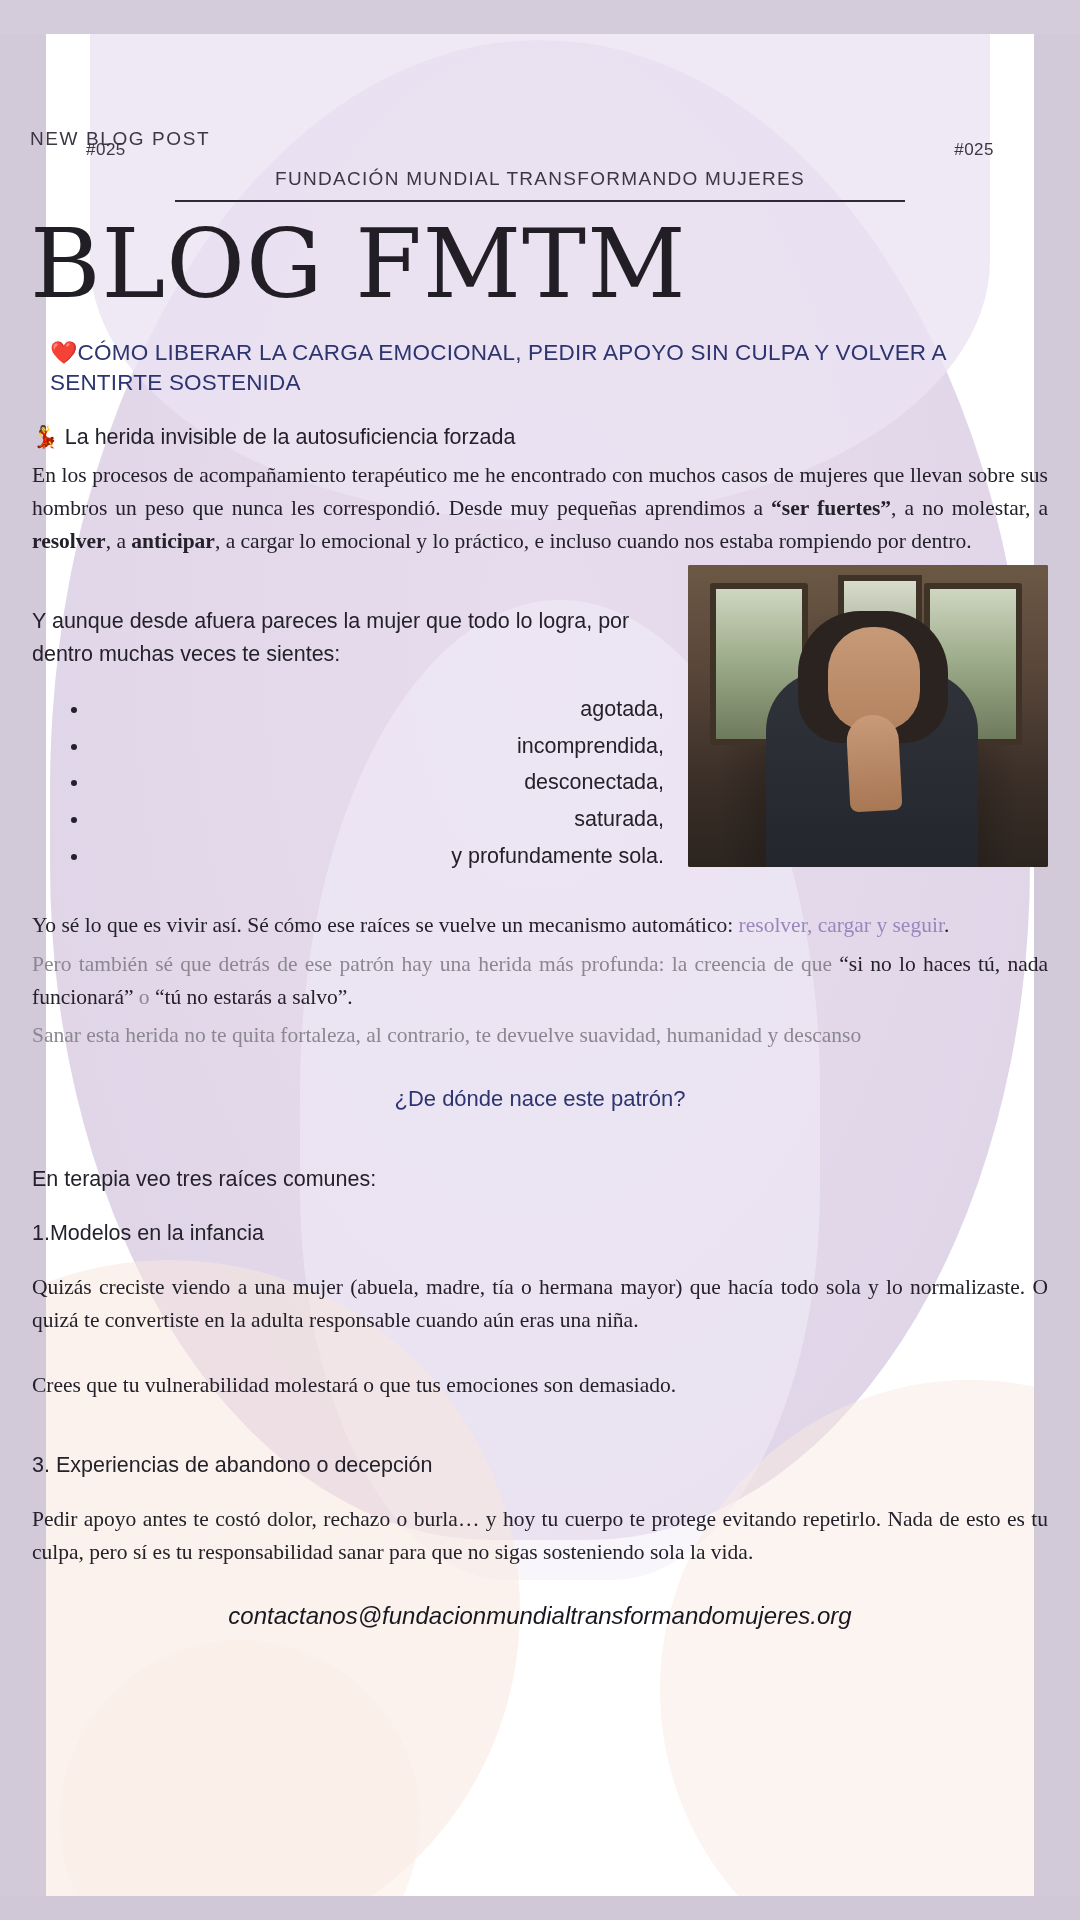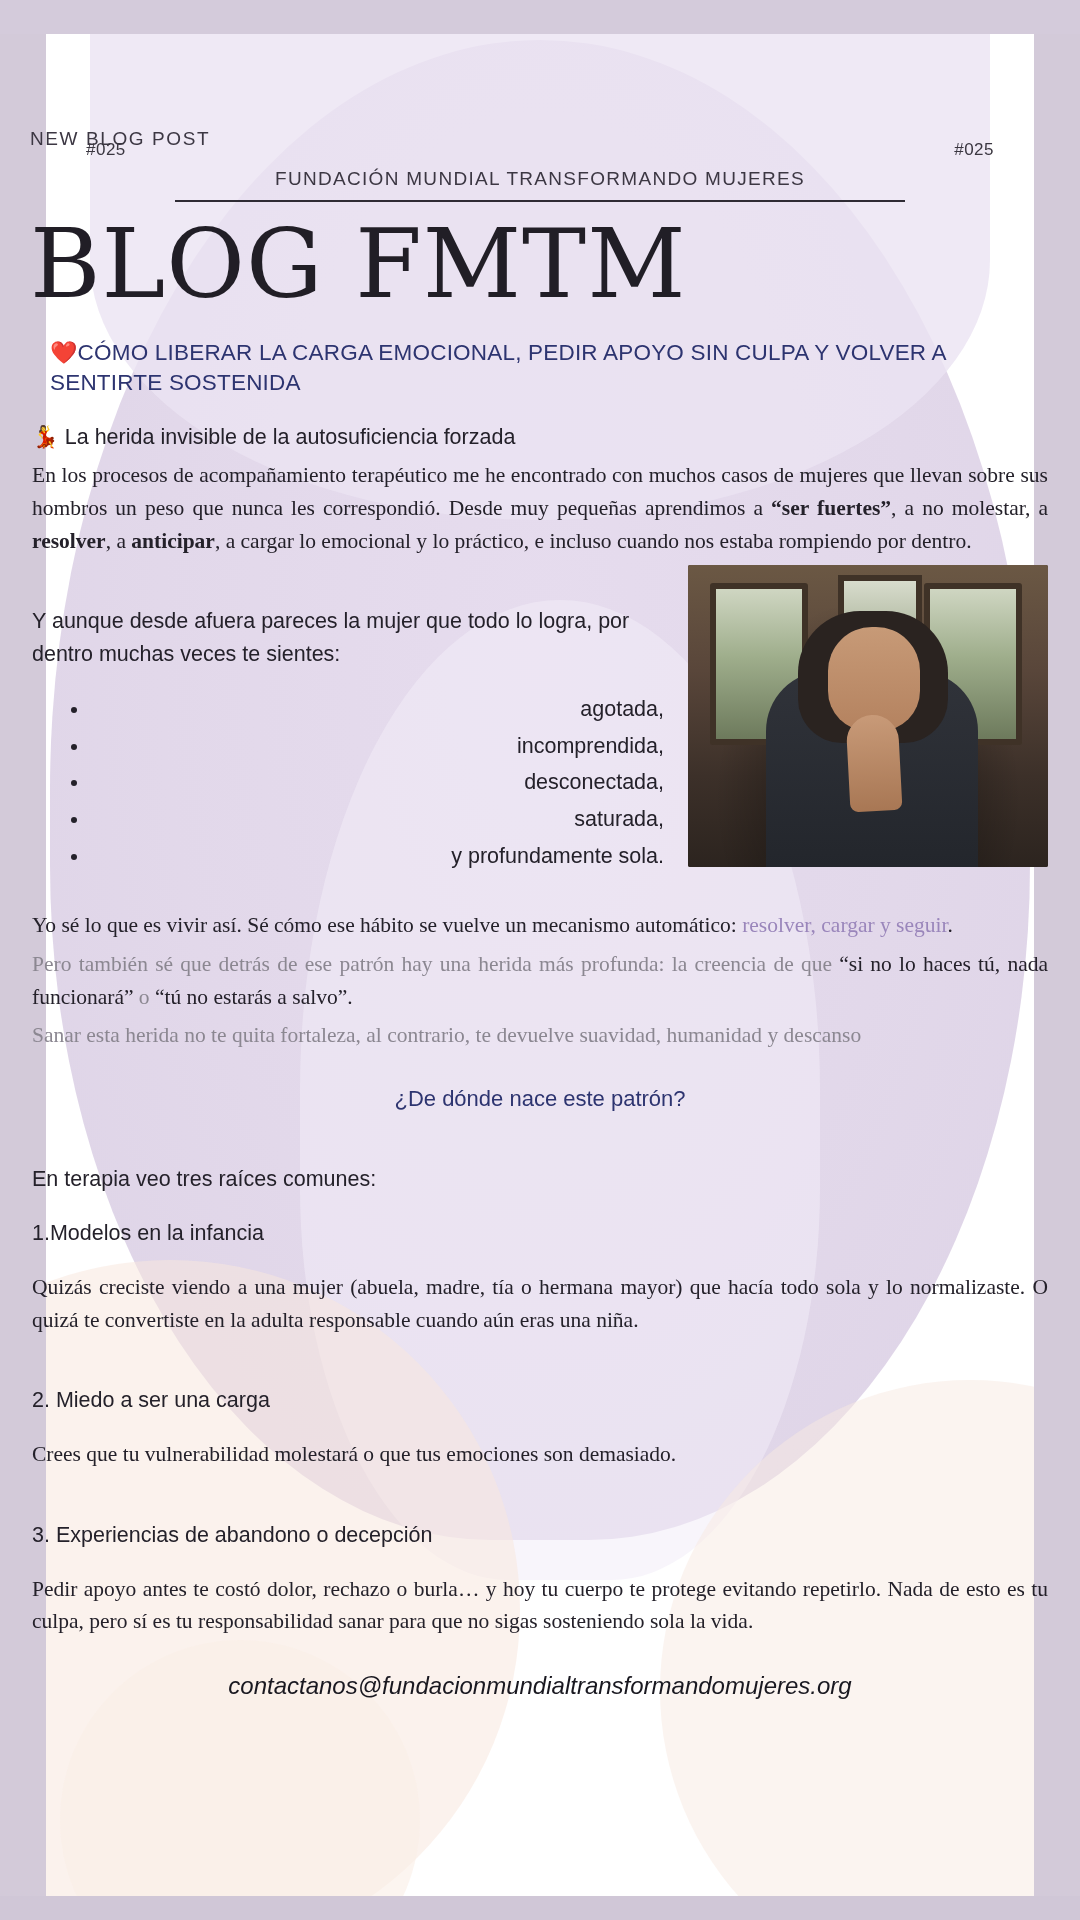--- a/index.html
+++ b/index.html
@@ -282,37 +282,36 @@
         <li>agotada,</li>
         <li>incomprendida,</li>
         <li>desconectada,</li>
         <li>saturada,</li>
         <li>y profundamente sola.</li>
       </ul>
 
       <div style="clear:both"></div>
       <div class="spacer-md"></div>
 
-      <p class="just"><span>Yo sé lo que es vivir así. Sé cómo ese hábito se vuelve un mecanismo automático: </span><span class="lilac">resolver, cargar y seguir</span><span>.</span></p>
+      <p class="just"><span>Yo sé lo que es vivir así. Sé cómo ese raíces se vuelve un mecanismo automático: </span><span class="lilac">resolver, cargar y seguir</span><span>.</span></p>
 
       <p class="just"><span class="muted">Pero también sé que detrás de ese patrón hay una herida más profunda: la creencia de que </span><span>“si no lo haces tú, nada funcionará”</span><span class="muted"> o </span><span>“tú no estarás a salvo”</span><span>.</span></p>
 
       <p class="just muted">Sanar esta herida no te quita fortaleza, al contrario, te devuelve suavidad, humanidad y descanso</p>
 
       <div class="center-q">¿De dónde nace este patrón?</div>
 
       <div class="spacer-md"></div>
 
       <p>En terapia veo tres raíces comunes:</p>
       <p style="margin-top:2px">1.Modelos en la infancia</p>
       <p class="just">Quizás creciste viendo a una mujer (abuela, madre, tía o hermana mayor) que hacía todo sola y lo normalizaste. O quizá te convertiste en la adulta responsable cuando aún eras una niña.</p>
 
       <div class="spacer-md"></div>
 
-      <p>2. Miedo a ser una carga</p>
       <p class="just">Crees que tu vulnerabilidad molestará o que tus emociones son demasiado.</p>
 
       <div class="spacer-md"></div>
 
       <p>3. Experiencias de abandono o decepción</p>
       <p class="just">Pedir apoyo antes te costó dolor, rechazo o burla… y hoy tu cuerpo te protege evitando repetirlo. Nada de esto es tu culpa, pero sí es tu responsabilidad sanar para que no sigas sosteniendo sola la vida.</p>
 
     </div>
 
     <div class="footer-mail">contactanos@fundacionmundialtransformandomujeres.org</div>

